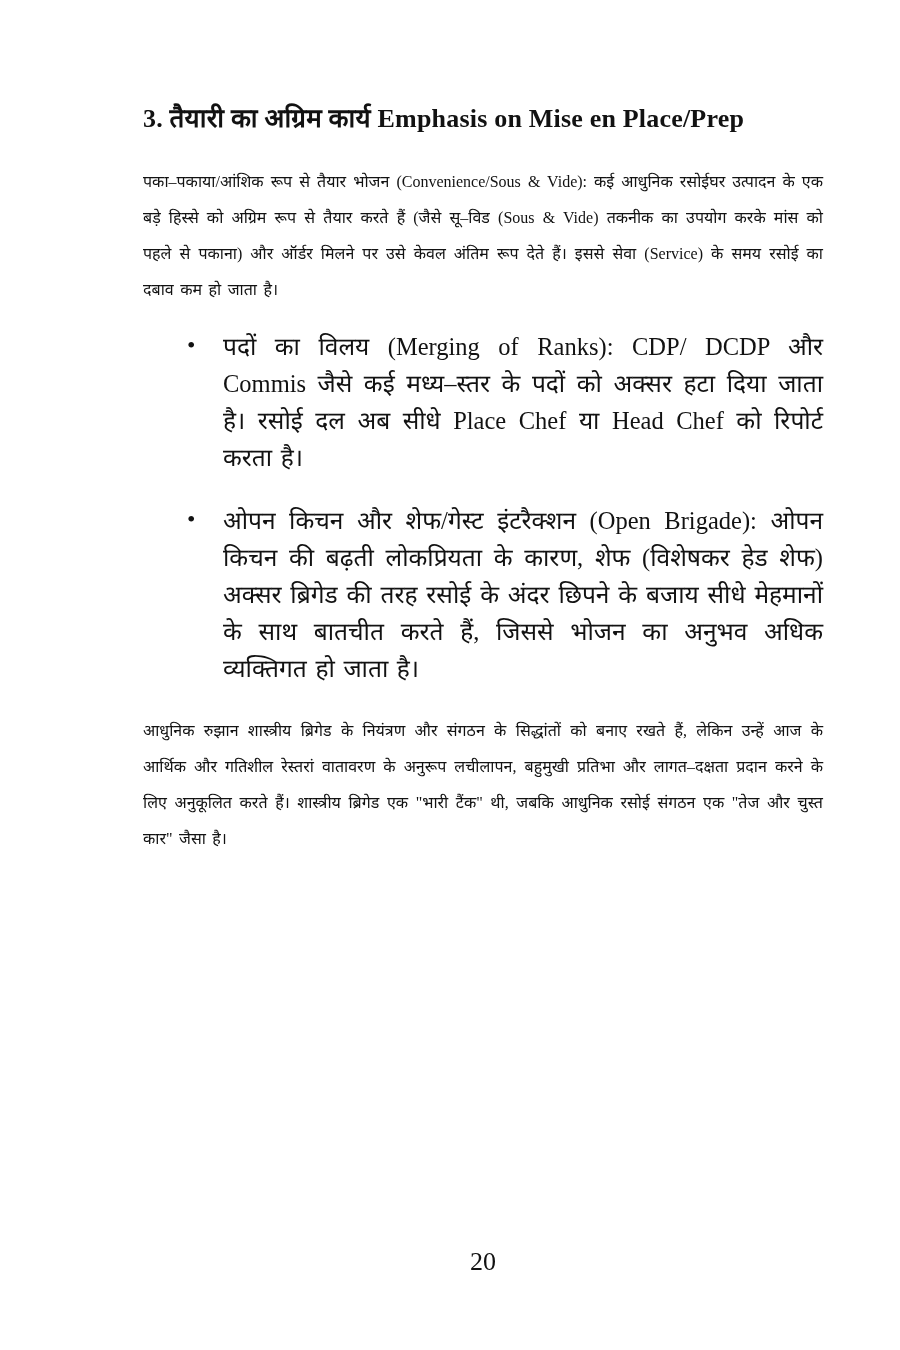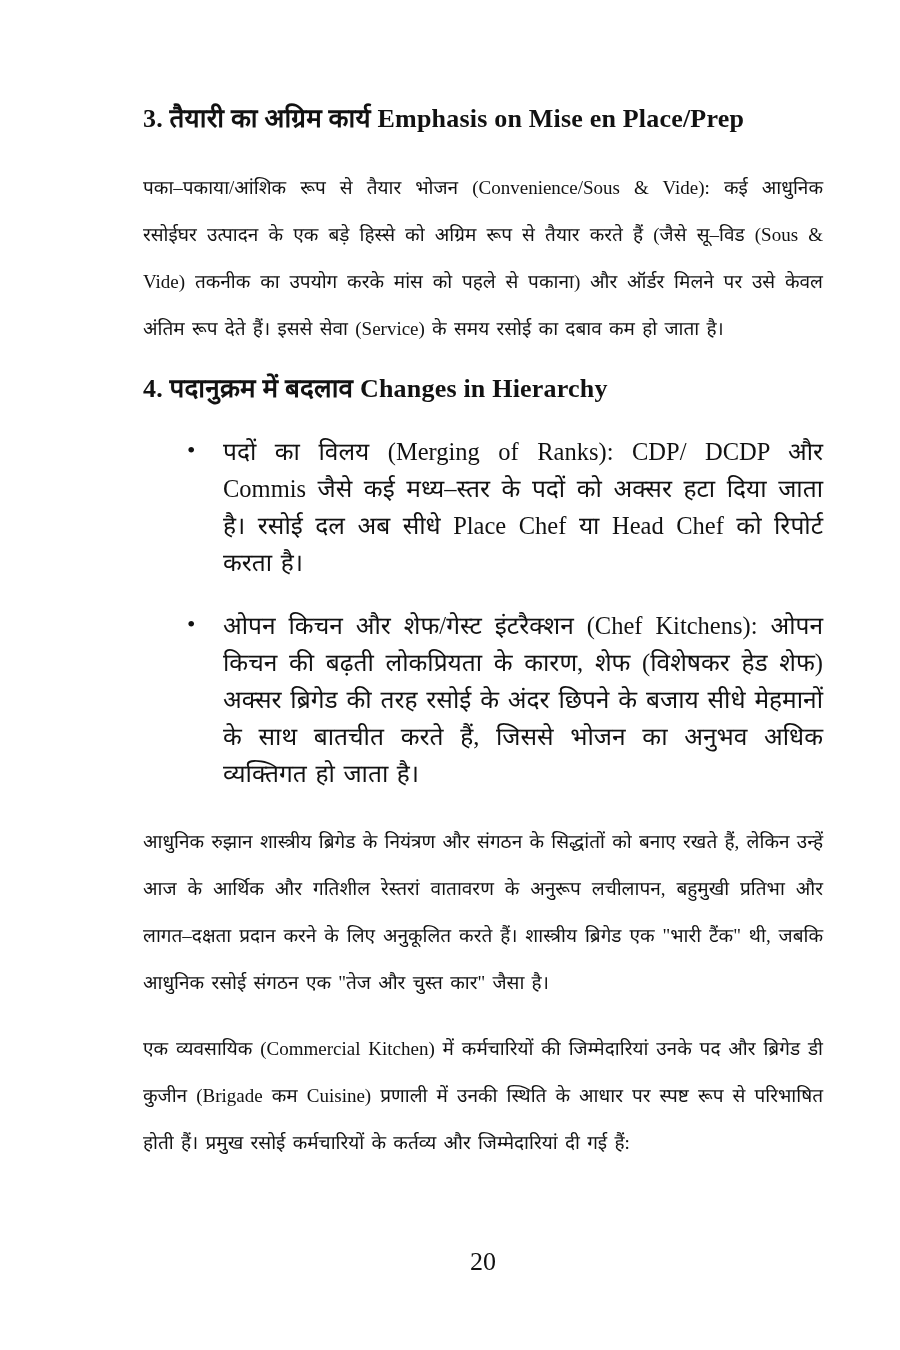--- a/index.html
+++ b/index.html
@@ -25,22 +25,22 @@
   }
   .section-heading {
     margin: 0 0 28px 0;
     font-size: 26px;
     line-height: 34px;
     font-weight: bold;
     letter-spacing: 0.2px;
   }
   .para {
     margin: 0 0 19px 0;
-    font-size: 19px;
-    line-height: 47px;
+    font-size: 16px;
+    line-height: 36px;
     text-align: justify;
     text-align-last: left;
     word-spacing: 2.5px;
   }
   .para.after-heading { margin-bottom: 20px; }
   .heading-4 { margin-bottom: 27px; }
   .bullet-list {
     list-style: none;
     margin: 0 0 12px 0;
     padding: 0;
@@ -77,34 +77,32 @@
 </style>
 </head>
 <body>
 
 <div class="page">
 
   <h2 class="section-heading">3. तैयारी का अग्रिम कार्य Emphasis on Mise en Place/Prep</h2>
 
   <p class="para after-heading">पका–पकाया/आंशिक रूप से तैयार भोजन (Convenience/Sous &amp; Vide): कई आधुनिक रसोईघर उत्पादन के एक बड़े हिस्से को अग्रिम रूप से तैयार करते हैं (जैसे सू–विड (Sous &amp; Vide) तकनीक का उपयोग करके मांस को पहले से पकाना) और ऑर्डर मिलने पर उसे केवल अंतिम रूप देते हैं। इससे सेवा (Service) के समय रसोई का दबाव कम हो जाता है।</p>
 
-  <h2 class="section-heading heading-4">4. पदानुक्रम में बदलाव Changes in Hierarchy</h2>
 
   <ul class="bullet-list">
     <li class="bullet-item">
       <span class="bullet-marker">•</span>
       <span class="bullet-lead">पदों का विलय (Merging of Ranks):</span>
       <span class="bullet-body">CDP/ DCDP और Commis जैसे कई मध्य–स्तर के पदों को अक्सर हटा दिया जाता है। रसोई दल अब सीधे Place Chef या Head Chef को रिपोर्ट करता है।</span>
     </li>
     <li class="bullet-item">
       <span class="bullet-marker">•</span>
-      <span class="bullet-lead">ओपन किचन और शेफ/गेस्ट इंटरैक्शन (Chef Kitchens):</span>
+      <span class="bullet-lead">ओपन किचन और शेफ/गेस्ट इंटरैक्शन (Open Brigade):</span>
       <span class="bullet-body">ओपन किचन की बढ़ती लोकप्रियता के कारण, शेफ (विशेषकर हेड शेफ) अक्सर ब्रिगेड की तरह रसोई के अंदर छिपने के बजाय सीधे मेहमानों के साथ बातचीत करते हैं, जिससे भोजन का अनुभव अधिक व्यक्तिगत हो जाता है।</span>
     </li>
   </ul>
 
   <p class="para">आधुनिक रुझान शास्त्रीय ब्रिगेड के नियंत्रण और संगठन के सिद्धांतों को बनाए रखते हैं, लेकिन उन्हें आज के आर्थिक और गतिशील रेस्तरां वातावरण के अनुरूप लचीलापन, बहुमुखी प्रतिभा और लागत–दक्षता प्रदान करने के लिए अनुकूलित करते हैं। शास्त्रीय ब्रिगेड एक "भारी टैंक" थी, जबकि आधुनिक रसोई संगठन एक "तेज और चुस्त कार" जैसा है।</p>
 
-  <p class="para">एक व्यवसायिक (Commercial Kitchen) में कर्मचारियों की जिम्मेदारियां उनके पद और ब्रिगेड डी कुजीन (Brigade कम Cuisine) प्रणाली में उनकी स्थिति के आधार पर स्पष्ट रूप से परिभाषित होती हैं। प्रमुख रसोई कर्मचारियों के कर्तव्य और जिम्मेदारियां दी गई हैं:</p>
 
   <div class="page-number">20</div>
 
 </div>
 
 </body></html>

